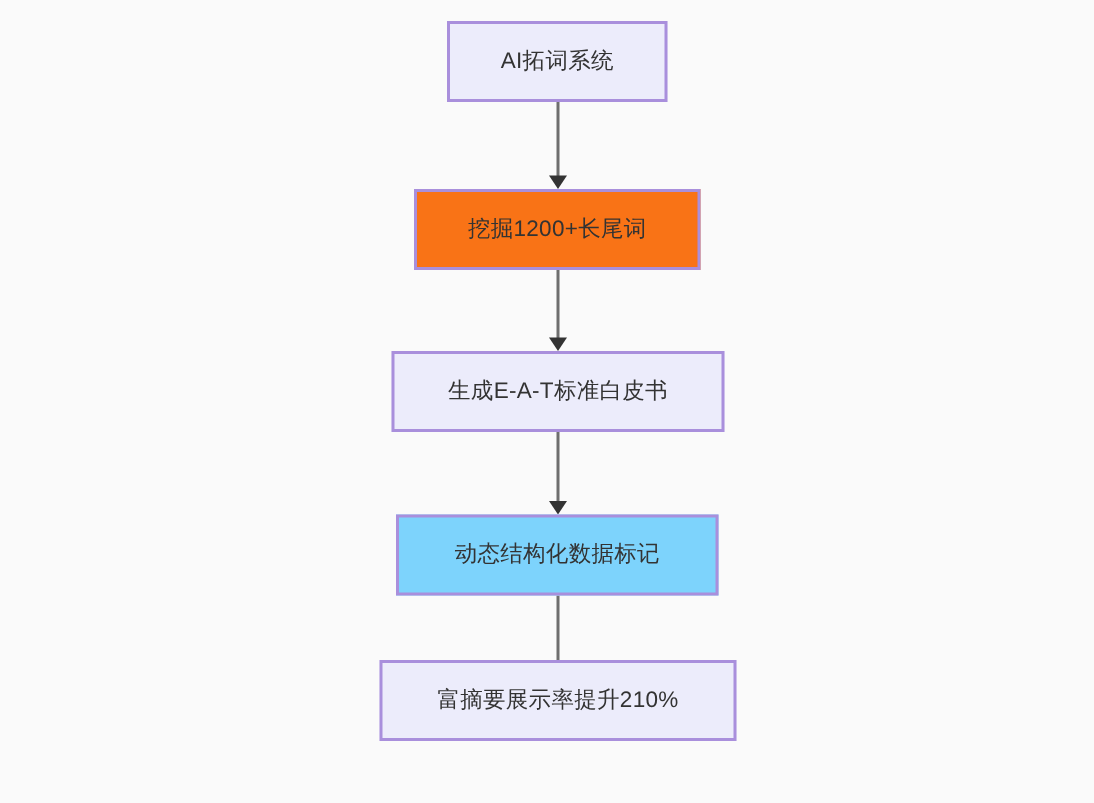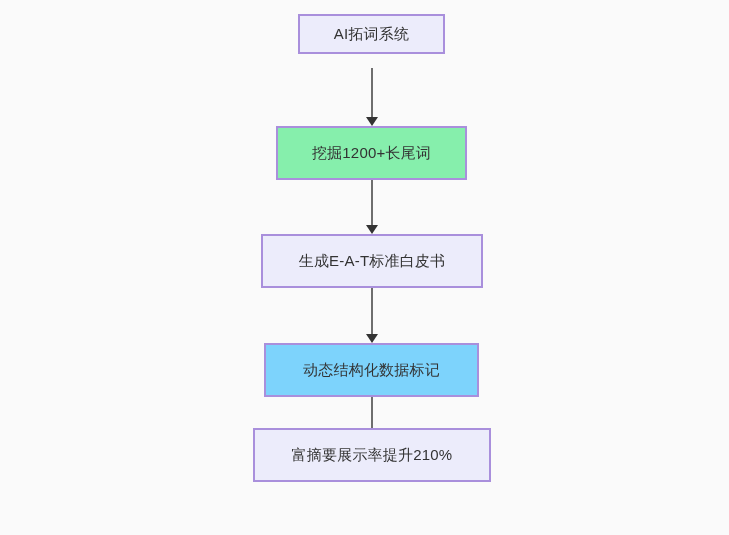--- a/index.html
+++ b/index.html
@@ -70,23 +70,23 @@
   </div>
   <div class="edge" style="left: 361px; top: 288px; height: 55px;">
     <div class="line" style="background: rgb(110, 110, 110);"></div>
     <div class="head" style="border-top-color: rgb(51, 51, 51);"></div>
   </div>
   <div class="edge" style="left: 361px; top: 397px; height: 55px;">
     <div class="line" style="background: rgb(110, 110, 110);"></div>
     <div class="head" style="border-top-color: rgb(51, 51, 51);"></div>
   </div>
 
-  <div class="node" style="left: 298px; top: 14px; width: 147px; height: 40px; background: rgb(236, 236, 251); border-color: rgb(169, 143, 220); color: rgb(51, 51, 51);">AI拓词系统</div>
+  <div class="node" style="left: 298px; top: 14px; width: 147px; height: 54px; background: rgb(236, 236, 251); border-color: rgb(169, 143, 220); color: rgb(51, 51, 51);">AI拓词系统</div>
 
-  <div class="node" style="left: 276px; top: 126px; width: 191px; height: 54px; background: #86efac; border-color: rgb(169, 143, 220); color: rgb(51, 51, 51);">挖掘1200+长尾词</div>
+  <div class="node" style="left: 276px; top: 126px; width: 191px; height: 54px; background: #f97316; border-color: rgb(169, 143, 220); color: rgb(51, 51, 51);">挖掘1200+长尾词</div>
 
   <div class="node" style="left: 261px; top: 234px; width: 222px; height: 54px; background: rgb(236, 236, 251); border-color: rgb(169, 143, 220); color: rgb(51, 51, 51);">生成E-A-T标准白皮书</div>
 
   <div class="node" style="left: 264px; top: 343px; width: 215px; height: 54px; background: #7dd3fc; border-color: rgb(169, 143, 220); color: rgb(51, 51, 51);">动态结构化数据标记</div>
 
-  <div class="node" style="left: 253px; top: 428px; width: 238px; height: 54px; background: rgb(236, 236, 251); border-color: rgb(169, 143, 220); color: rgb(51, 51, 51);">富摘要展示率提升210%</div>
+  <div class="node" style="left: 253px; top: 440px; width: 238px; height: 54px; background: rgb(236, 236, 251); border-color: rgb(169, 143, 220); color: rgb(51, 51, 51);">富摘要展示率提升210%</div>
 
 </div>
 
 </body></html>

